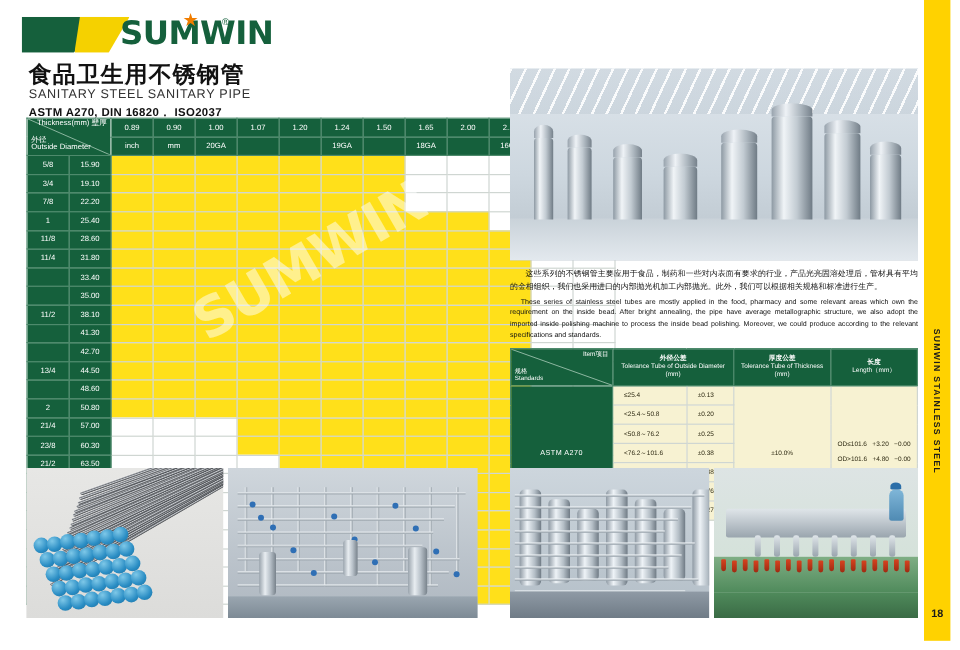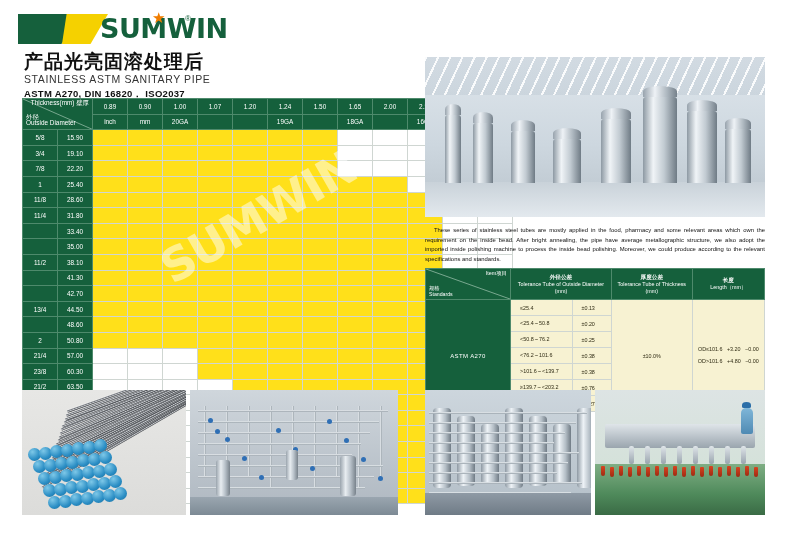--- a/index.html
+++ b/index.html
@@ -127,22 +127,22 @@
   <div class="logo-wrap">
     <div class="logo-shape">
       <div class="grn"></div>
         <div class="yel"></div>
     </div>
     <div class="logo-text">SUMWIN</div>
     <div class="logo-star">★</div>
     <div class="logo-reg">®</div>
   </div>
 
-  <div class="t-cn">产品光亮固溶处理后</div>
-  <div class="t-en">STAINLESS ASTM SANITARY PIPE</div>
+  <div class="t-cn">食品卫生用不锈钢管</div>
+  <div class="t-en">SANITARY STEEL SANITARY PIPE</div>
   <div class="t-std">ASTM A270, DIN 16820． ISO2037</div>
 
   <table class="maintable" id="main-table">
     <thead>
       <tr>
         <td class="corner" colspan="2" rowspan="2">
           <svg class="diag" viewBox="0 0 68 29" preserveAspectRatio="none">
             <line x1="0" y1="0" x2="68" y2="29" stroke="#9dc3ae" stroke-width="0.7"></line>
           </svg>
           <div class="lbl-th">
@@ -693,20 +693,21 @@
         <div class="col" style="left: 218px; width: 34px; height: 86px; bottom: 34px;"></div>
         <div class="dome" style="left: 218px; width: 34px; height: 11px; top: 29px;"></div>
         <div class="col" style="left: 262px; width: 30px; height: 72px; bottom: 34px;"></div>
         <div class="dome" style="left: 262px; width: 30px; height: 11px; top: 43px;"></div>
         <div class="col" style="left: 300px; width: 26px; height: 54px; bottom: 34px;"></div>
         <div class="dome" style="left: 300px; width: 26px; height: 11px; top: 61px;"></div>
       </div>
   </div>
 
   <div class="rc" style="top:223px;">
+    <div class="para-cn">这些系列的不锈钢管主要应用于食品，制药和一些对内表面有要求的行业，产品光亮固溶处理后，管材具有平均的金相组织，我们也采用进口的内部抛光机加工内部抛光。此外，我们可以根据相关规格和标准进行生产。</div>
     <div class="para-en">These series of stainless steel tubes are mostly applied in the food, pharmacy and some relevant areas which own the requirement on the inside bead. After bright annealing, the pipe have average metallographic structure, we also adopt the imported inside polishing machine to process the inside bead polishing. Moreover, we could produce according to the relevant specifications and standards.</div>
 
     <table class="toltable">
       <thead>
         <tr>
           <td class="corner2">
             <svg class="diag" style="position:absolute;left:0;top:0;width:100%;height:100%" viewBox="0 0 82 28" preserveAspectRatio="none">
               <line x1="0" y1="0" x2="82" y2="28" stroke="#9dc3ae" stroke-width="0.7"></line>
             </svg>
             <div class="l1">
@@ -823,14 +824,18 @@
         <div class="bottle" style="left: 123px; top: 77px;"></div>
         <div class="bottle" style="left: 132px; top: 76px;"></div>
         <div class="bottle" style="left: 141px; top: 77px;"></div>
         <div class="bottle" style="left: 150px; top: 76px;"></div>
         <div class="bottle" style="left: 159px; top: 77px;"></div>
         <div class="worker" style="left: 146px; top: 18px;"></div>
         <div class="hat" style="left: 147px; top: 12px;"></div>
       </div>
   </div>
 
+  <div class="sidetab">
+    <div class="txt">SUMWIN STAINLESS STEEL</div>
+    <div class="pg">18</div>
+  </div>
 
 </div>
 
 </body></html>

